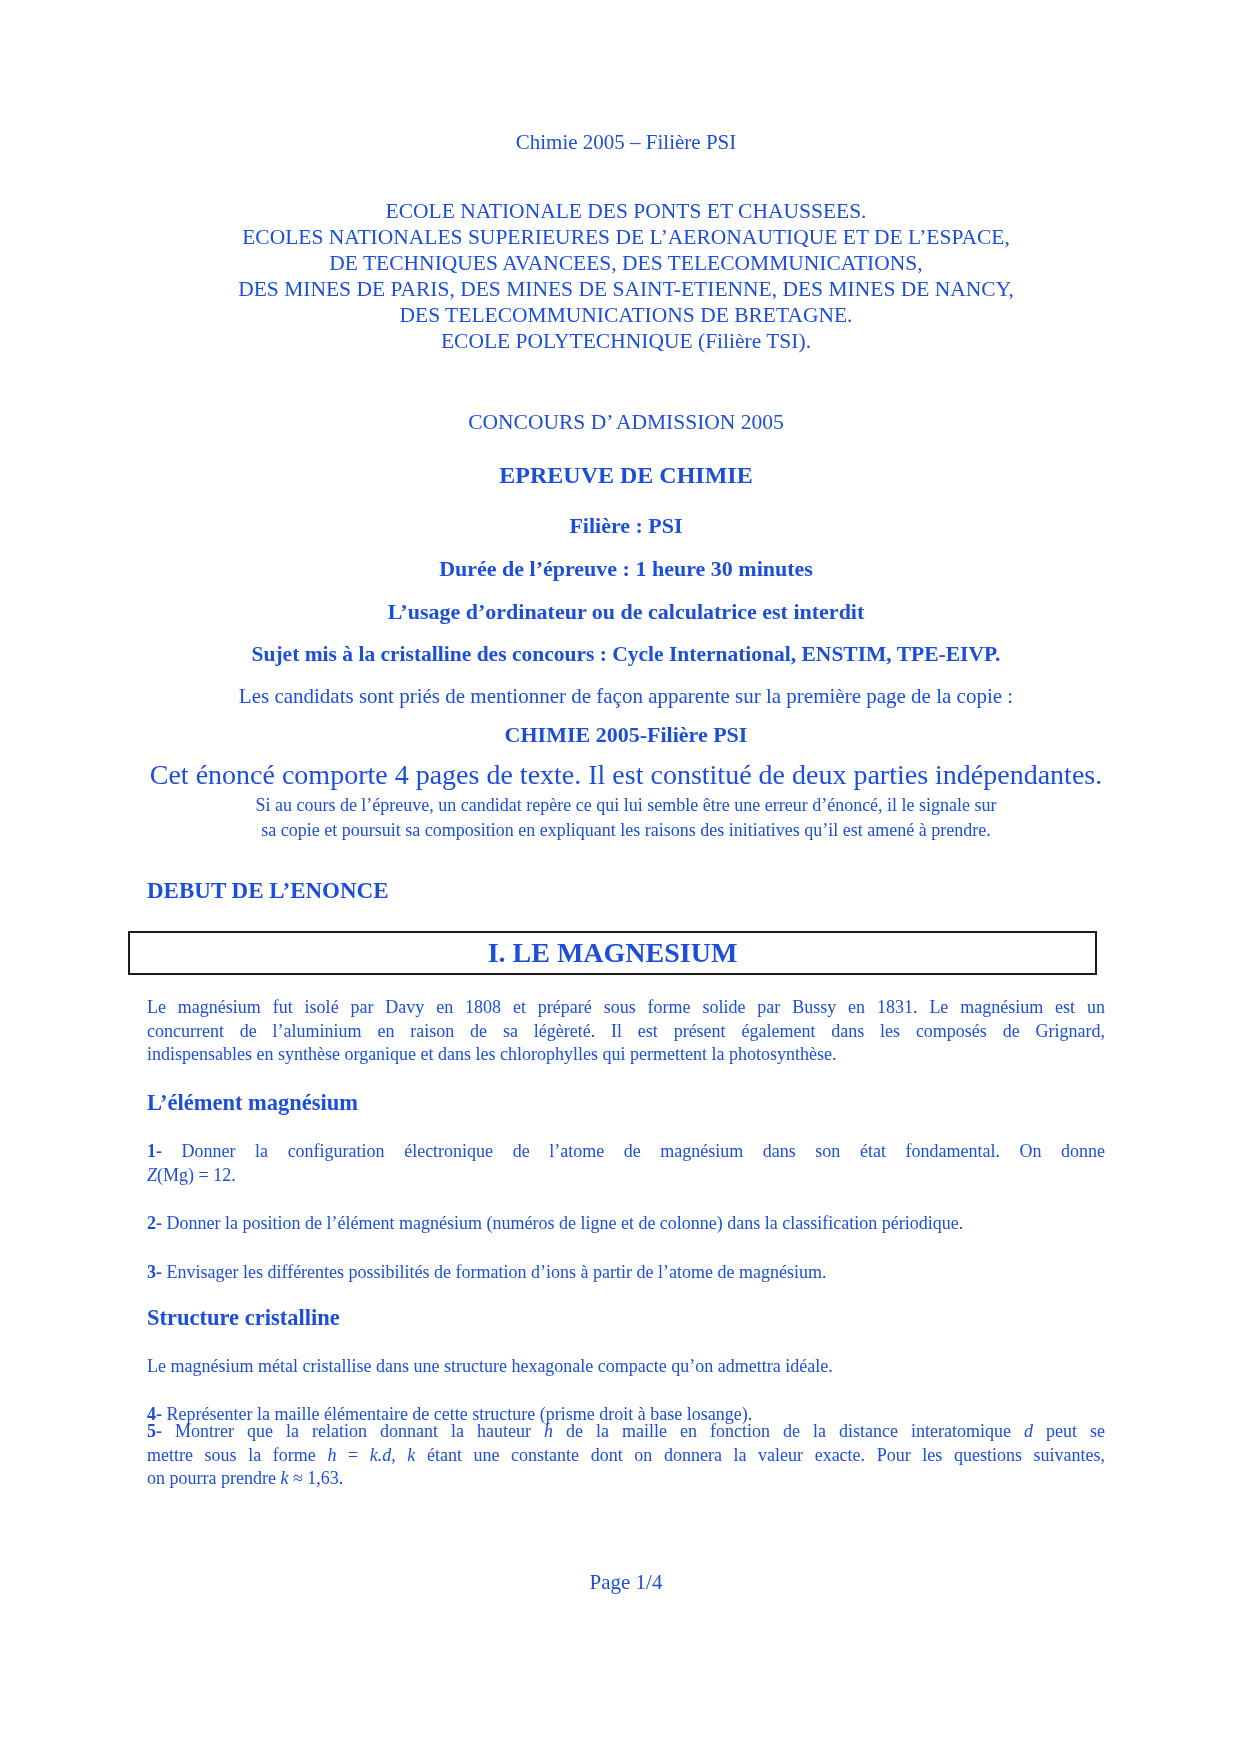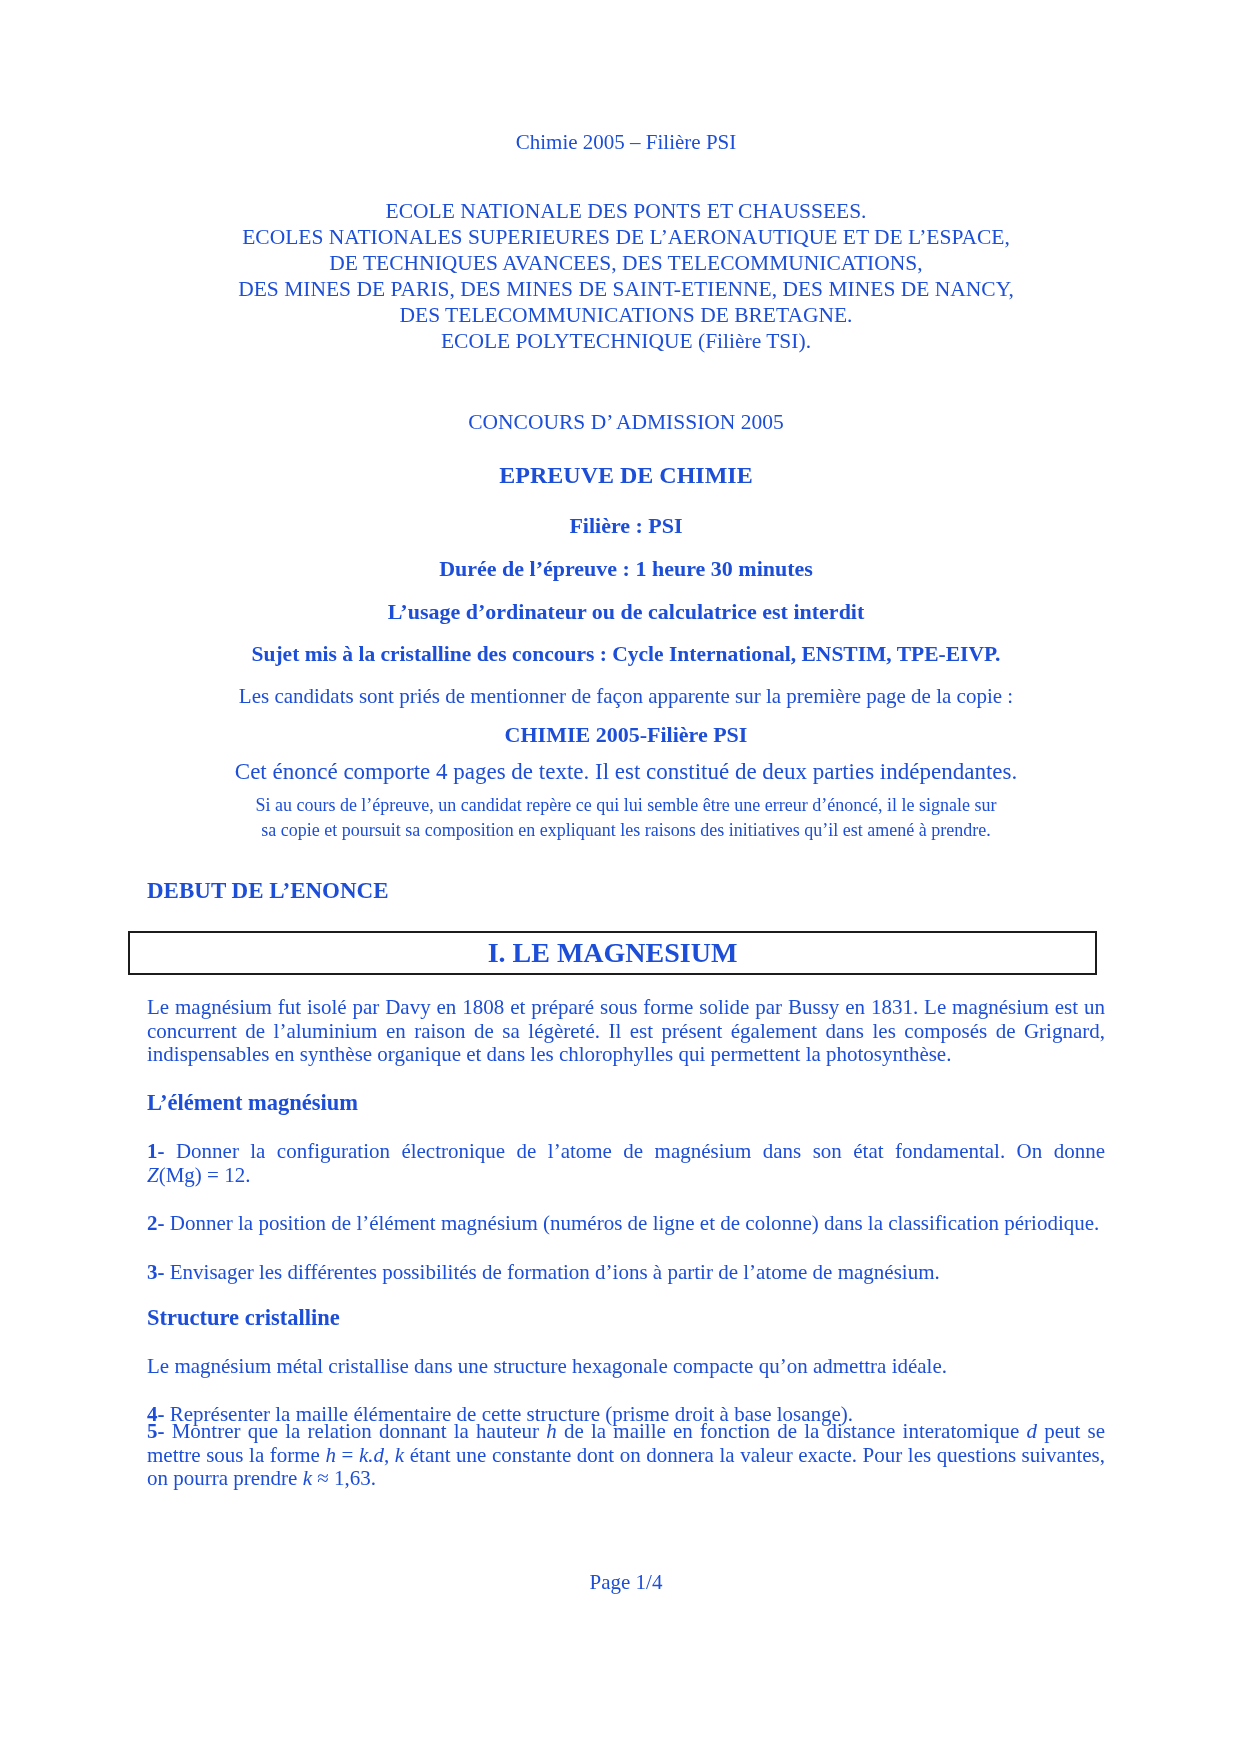--- a/index.html
+++ b/index.html
@@ -20,33 +20,33 @@
   .doc-title   { top:130px; font-size:21px; }
   .schools     { top:198px; font-size:21.5px; line-height:26px; }
   .concours    { top:410px; font-size:21.5px; }
   .epreuve     { top:462px; font-size:24px; }
   .filiere     { top:513px; font-size:22px; }
   .duree       { top:556px; font-size:22px;text-align:center; }
   .usage       { top:599px; font-size:22px; }
   .sujet       { top:642px; font-size:21.5px; }
   .candidats   { top:684px; font-size:21px; }
   .mention     { top:722px; font-size:22px; }
-  .enonce-info { top:759px; font-size:23px; }
+  .enonce-info { top:759px; font-size:28px; }
   .note        { top:793px; font-size:18px; line-height:25px; }
   .debut       { top:878px; font-size:23px; }
 
   .part-box {
     position:absolute; top:931px; left:128px; width:965px; height:40px;
     border:2px solid #1c1c1c;
     text-align:center; line-height:40px;
     font-size:28px; font-weight:bold;
     background:#fff;
   }
 
-  .bodytext { font-size:21px; line-height:23.5px; }
+  .bodytext { font-size:18px; line-height:23.5px; }
   .jl { text-align:justify; text-align-last:justify; }
   .nowrap { white-space:nowrap; }
 
   .intro-para  { top:996px; }
   .sec-h1      { top:1090px; font-size:22.5px; }
   .q1          { top:1140px; }
   .q2          { top:1212px; }
   .q3          { top:1261px; }
   .sec-h2      { top:1305px; font-size:22.5px; }
   .struct-line { top:1355px; }

